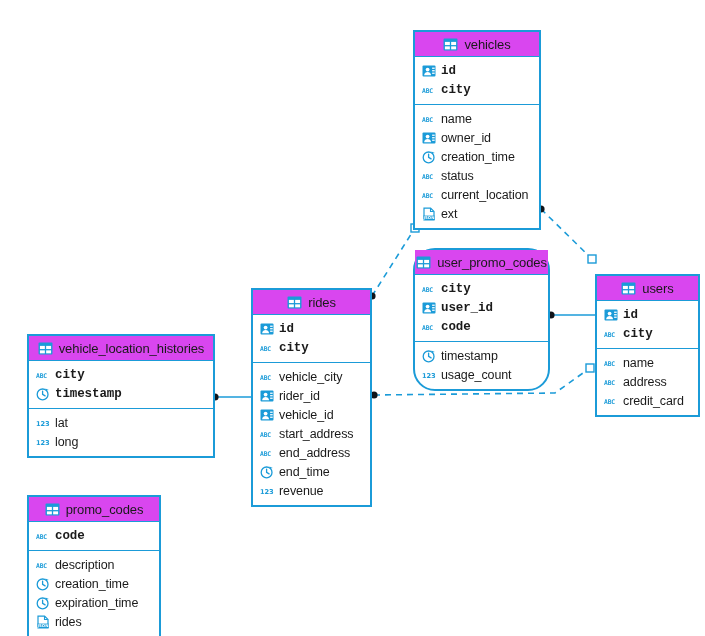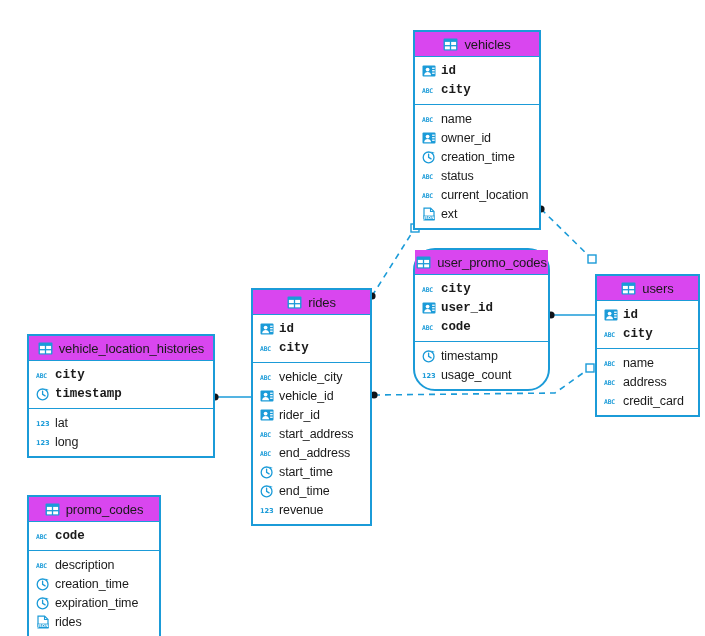--- a/index.html
+++ b/index.html
@@ -389,60 +389,50 @@
             <span>
               <svg class="ficon" viewBox="0 0 14 14">
                 <rect x="0.5" y="1.5" width="13" height="11" rx="1" fill="#1b9bd8"></rect>
                 <circle cx="5.6" cy="5.6" r="1.9" fill="#ffffff"></circle>
                 <path d="M2.1 11.2c0.3-2.1 1.8-3.1 3.5-3.1s3.2 1 3.5 3.1z" fill="#ffffff"></path>
                 <rect x="10.1" y="3.6" width="2.6" height="1.25" fill="#ffffff"></rect>
                 <rect x="10.1" y="6.1" width="2.6" height="1.25" fill="#ffffff"></rect>
                 <rect x="10.1" y="8.6" width="2.6" height="1.25" fill="#ffffff"></rect>
               </svg>
             </span>
+            <span class="field-name">rider_id</span>
+          </div>
+          <div class="field">
+            <span>
+              <svg class="ficon" viewBox="0 0 14 14">
+                <rect x="0.5" y="1.5" width="13" height="11" rx="1" fill="#1b9bd8"></rect>
+                <circle cx="5.6" cy="5.6" r="1.9" fill="#ffffff"></circle>
+                <path d="M2.1 11.2c0.3-2.1 1.8-3.1 3.5-3.1s3.2 1 3.5 3.1z" fill="#ffffff"></path>
+                <rect x="10.1" y="3.6" width="2.6" height="1.25" fill="#ffffff"></rect>
+                <rect x="10.1" y="6.1" width="2.6" height="1.25" fill="#ffffff"></rect>
+                <rect x="10.1" y="8.6" width="2.6" height="1.25" fill="#ffffff"></rect>
+              </svg>
+            </span>
             <span class="field-name">vehicle_id</span>
           </div>
           <div class="field">
             <span>
-              <svg class="ficon" viewBox="0 0 14 14">
-                <rect x="0.5" y="1.5" width="13" height="11" rx="1" fill="#1b9bd8"></rect>
-                <circle cx="5.6" cy="5.6" r="1.9" fill="#ffffff"></circle>
-                <path d="M2.1 11.2c0.3-2.1 1.8-3.1 3.5-3.1s3.2 1 3.5 3.1z" fill="#ffffff"></path>
-                <rect x="10.1" y="3.6" width="2.6" height="1.25" fill="#ffffff"></rect>
-                <rect x="10.1" y="6.1" width="2.6" height="1.25" fill="#ffffff"></rect>
-                <rect x="10.1" y="8.6" width="2.6" height="1.25" fill="#ffffff"></rect>
-              </svg>
-            </span>
-            <span class="field-name">rider_id</span>
-          </div>
-          <div class="field">
-            <span>
               <svg class="ficon" viewBox="0 0 18 14">
                 <text x="0" y="10.6" font-family="DejaVu Sans Mono, monospace" font-size="8.2" font-weight="bold" fill="#1b9bd8" letter-spacing="-0.2">ABC</text>
               </svg>
             </span>
             <span class="field-name">start_address</span>
           </div>
           <div class="field">
             <span>
               <svg class="ficon" viewBox="0 0 18 14">
                 <text x="0" y="10.6" font-family="DejaVu Sans Mono, monospace" font-size="8.2" font-weight="bold" fill="#1b9bd8" letter-spacing="-0.2">ABC</text>
               </svg>
             </span>
             <span class="field-name">end_address</span>
-          </div>
-          <div class="field">
-            <span>
-              <svg class="ficon" viewBox="0 0 14 14">
-                <circle cx="6.6" cy="7.4" r="5.4" fill="none" stroke="#1b9bd8" stroke-width="1.3"></circle>
-                <path d="M6.6 4.1 V7.4 L9.1 8.9" fill="none" stroke="#1b9bd8" stroke-width="1.3" stroke-linecap="round"></path>
-                <path d="M9.4 1.4 L12.8 3.0 L10.4 3.4 Z" fill="#1b9bd8"></path>
-              </svg>
-            </span>
-            <span class="field-name">start_time</span>
           </div>
           <div class="field">
             <span>
               <svg class="ficon" viewBox="0 0 14 14">
                 <circle cx="6.6" cy="7.4" r="5.4" fill="none" stroke="#1b9bd8" stroke-width="1.3"></circle>
                 <path d="M6.6 4.1 V7.4 L9.1 8.9" fill="none" stroke="#1b9bd8" stroke-width="1.3" stroke-linecap="round"></path>
                 <path d="M9.4 1.4 L12.8 3.0 L10.4 3.4 Z" fill="#1b9bd8"></path>
               </svg>
             </span>
             <span class="field-name">end_time</span>

